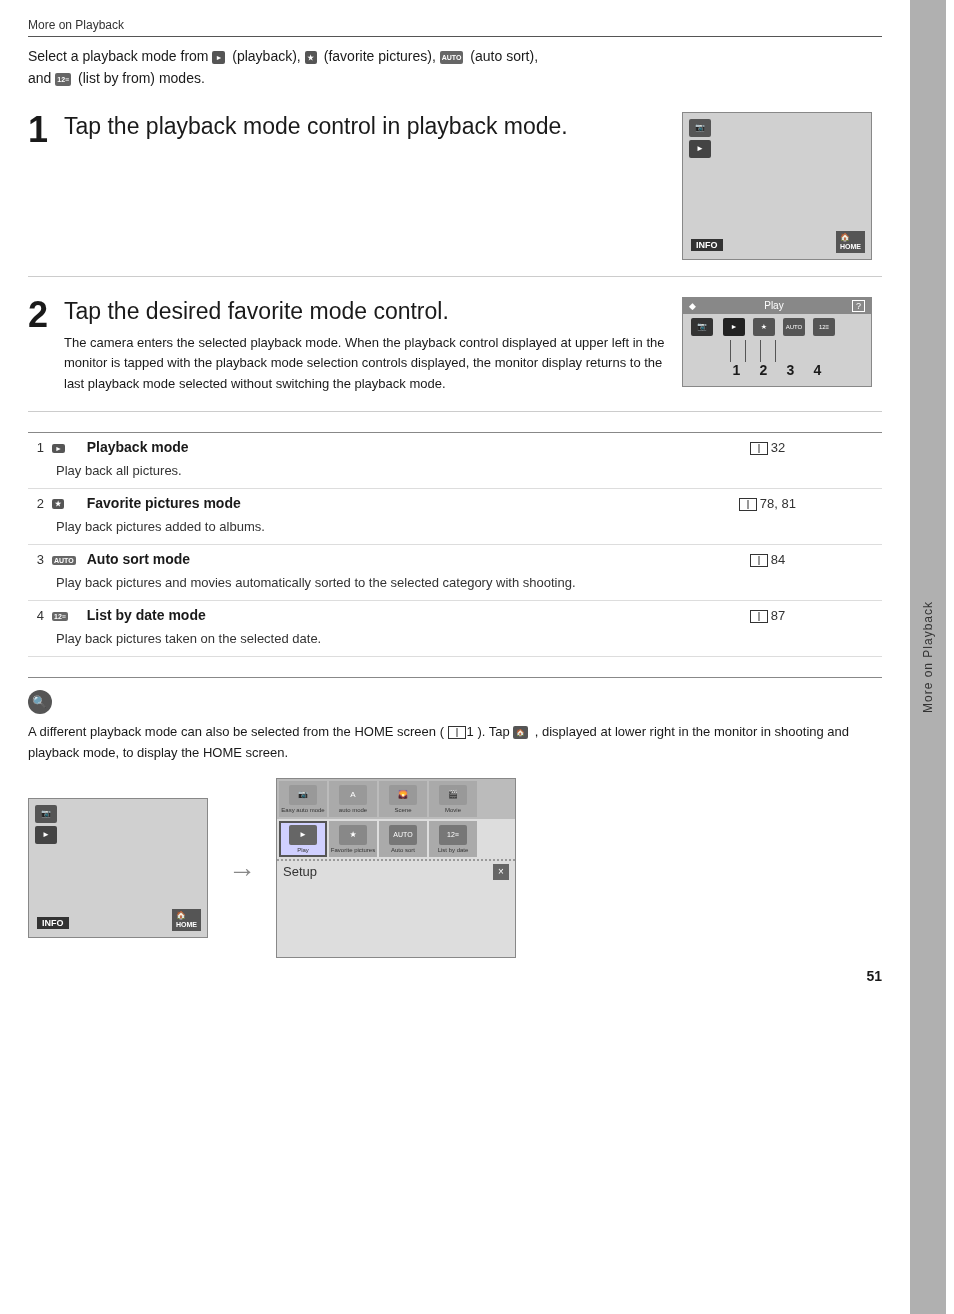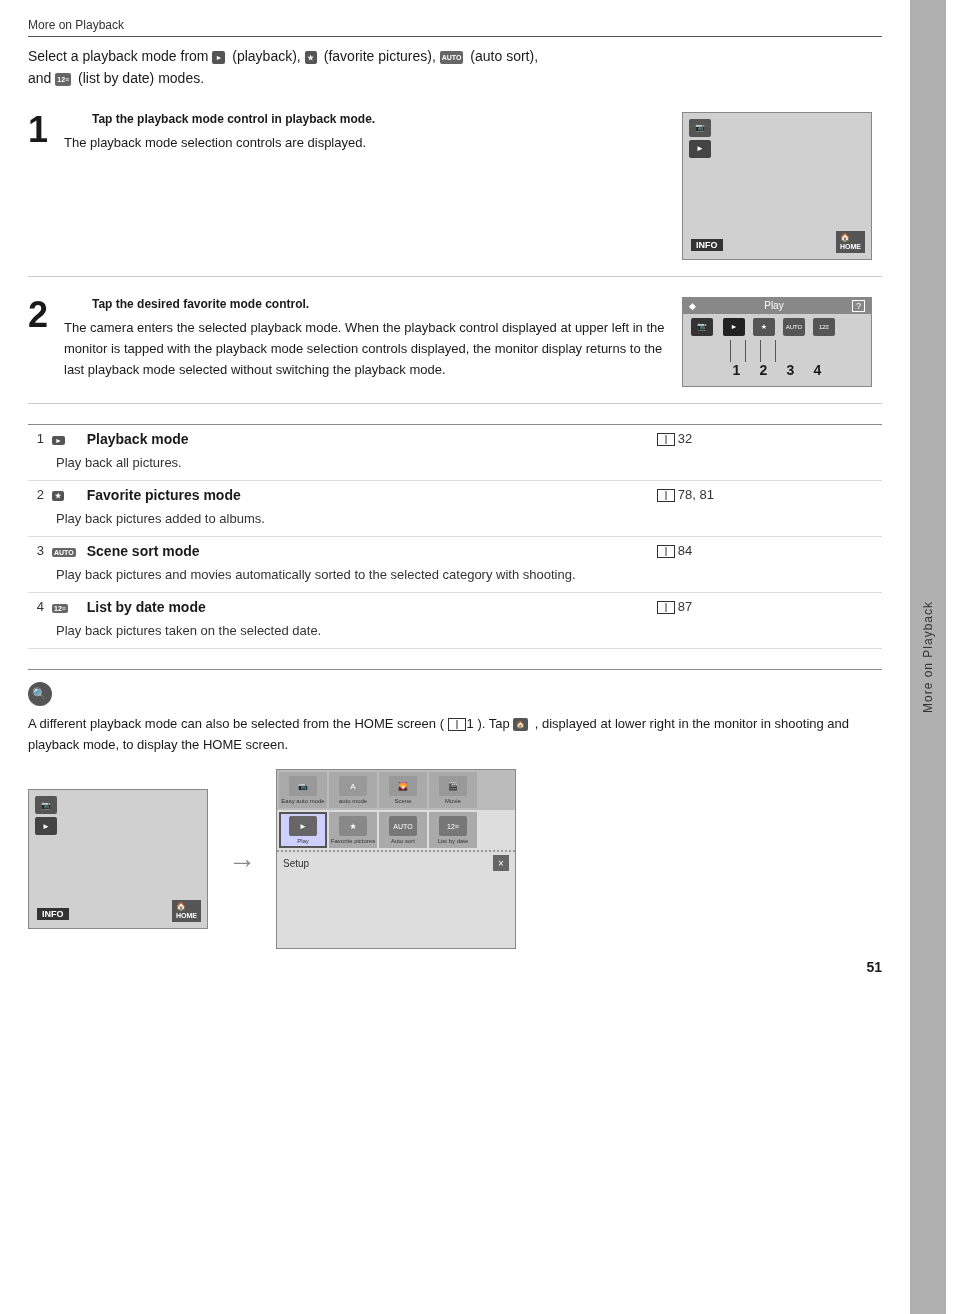--- a/index.html
+++ b/index.html
@@ -82,26 +82,25 @@
       color: #1a1a1a;
       line-height: 1;
     }
 
     .step-content {
       flex: 1;
       padding-right: 14px;
     }
 
     .step-title {
-      font-size: 12px;
-      font-weight: bold;
+      font-size: 23px;
+      font-weight: normal;
       color: #1a1a1a;
       margin-bottom: 6px;
       line-height: 1.3;
-      margin-left: 28px;
     }
 
     .step-desc {
       font-size: 13px;
       color: #1a1a1a;
       line-height: 1.6;
     }
 
     .step-image {
       width: 200px;
@@ -236,21 +235,21 @@
     .mode-icon-cell {
       width: 22px;
     }
 
     .mode-label {
       font-size: 14px;
       font-weight: bold;
     }
 
     .mode-ref {
-      text-align: left;
+      text-align: center;
       font-size: 13px;
       color: #333;
       white-space: nowrap;
     }
 
     .inline-mode-icon {
       display: inline-block;
       background: #555;
       color: #fff;
       font-size: 7px;
@@ -372,21 +371,21 @@
     }
 
     .home-screen-bottom {
       display: flex;
       align-items: center;
       padding: 3px 6px;
       gap: 6px;
     }
 
     .setup-label {
-      font-size: 10px;
+      font-size: 13px;
       color: #333;
     }
 
     .close-btn {
       margin-left: auto;
       width: 16px;
       height: 16px;
       background: #666;
       color: #fff;
       display: flex;
@@ -427,30 +426,29 @@
     <p class="intro-text">
       <span>Select a playback mode from</span>
       <span class="inline-mode-icon">►</span>
       <span> (playback), </span>
       <span class="inline-mode-icon">★</span>
       <span> (favorite pictures), </span>
       <span class="inline-mode-icon" style="font-size:7px; background:#666; padding:1px 2px;">AUTO</span>
       <span> (auto sort),<br></span>
       <span>and</span>
       <span class="inline-mode-icon" style="font-size:7px; background:#666; padding:1px 2px;">12≡</span>
-      <span> (list by date) modes.</span>
+      <span> (list by from) modes.</span>
     </p>
 
     <div class="step-section">
       <div class="step-number-col">
         <div class="step-number">1</div>
       </div>
       <div class="step-content">
         <div class="step-title">Tap the playback mode control in playback mode.</div>
-        <div class="step-desc">The playback mode selection controls are displayed.</div>
       </div>
       <div class="step-image">
         <div class="camera-screen">
           <div class="cam-left-icons">
             <div class="cam-icon-box">📷</div>
             <div class="cam-icon-play">►</div>
           </div>
           <div class="info-badge">INFO</div>
           <div class="home-badge">🏠<br><span style="font-size:7px">HOME</span></div>
         </div>
@@ -539,21 +537,21 @@
       </tr>
       <tr class="mode-row-desc">
         <td colspan="4">Play back pictures added to albums.</td>
       </tr>
 
       <tr class="mode-row-header">
         <td class="mode-num">3</td>
         <td class="mode-icon-cell">
           <span class="inline-mode-icon" style="font-size:7px;background:#666;padding:1px 2px;">AUTO</span>
         </td>
-        <td class="mode-label">Scene sort mode</td>
+        <td class="mode-label">Auto sort mode</td>
         <td class="mode-ref">
           <span style="display:inline-block;width:18px;height:13px;border:1.5px solid #333;margin-right:3px;vertical-align:middle;position:relative;font-size:1px;overflow:hidden;">
             <span style="position:absolute;left:50%;top:1px;bottom:1px;width:1px;background:#333;transform:translateX(-50%);"></span>
           </span><span>84</span>
         </td>
       </tr>
       <tr class="mode-row-desc">
         <td colspan="4">Play back pictures and movies automatically sorted to the selected category with shooting.</td>
       </tr>
 

